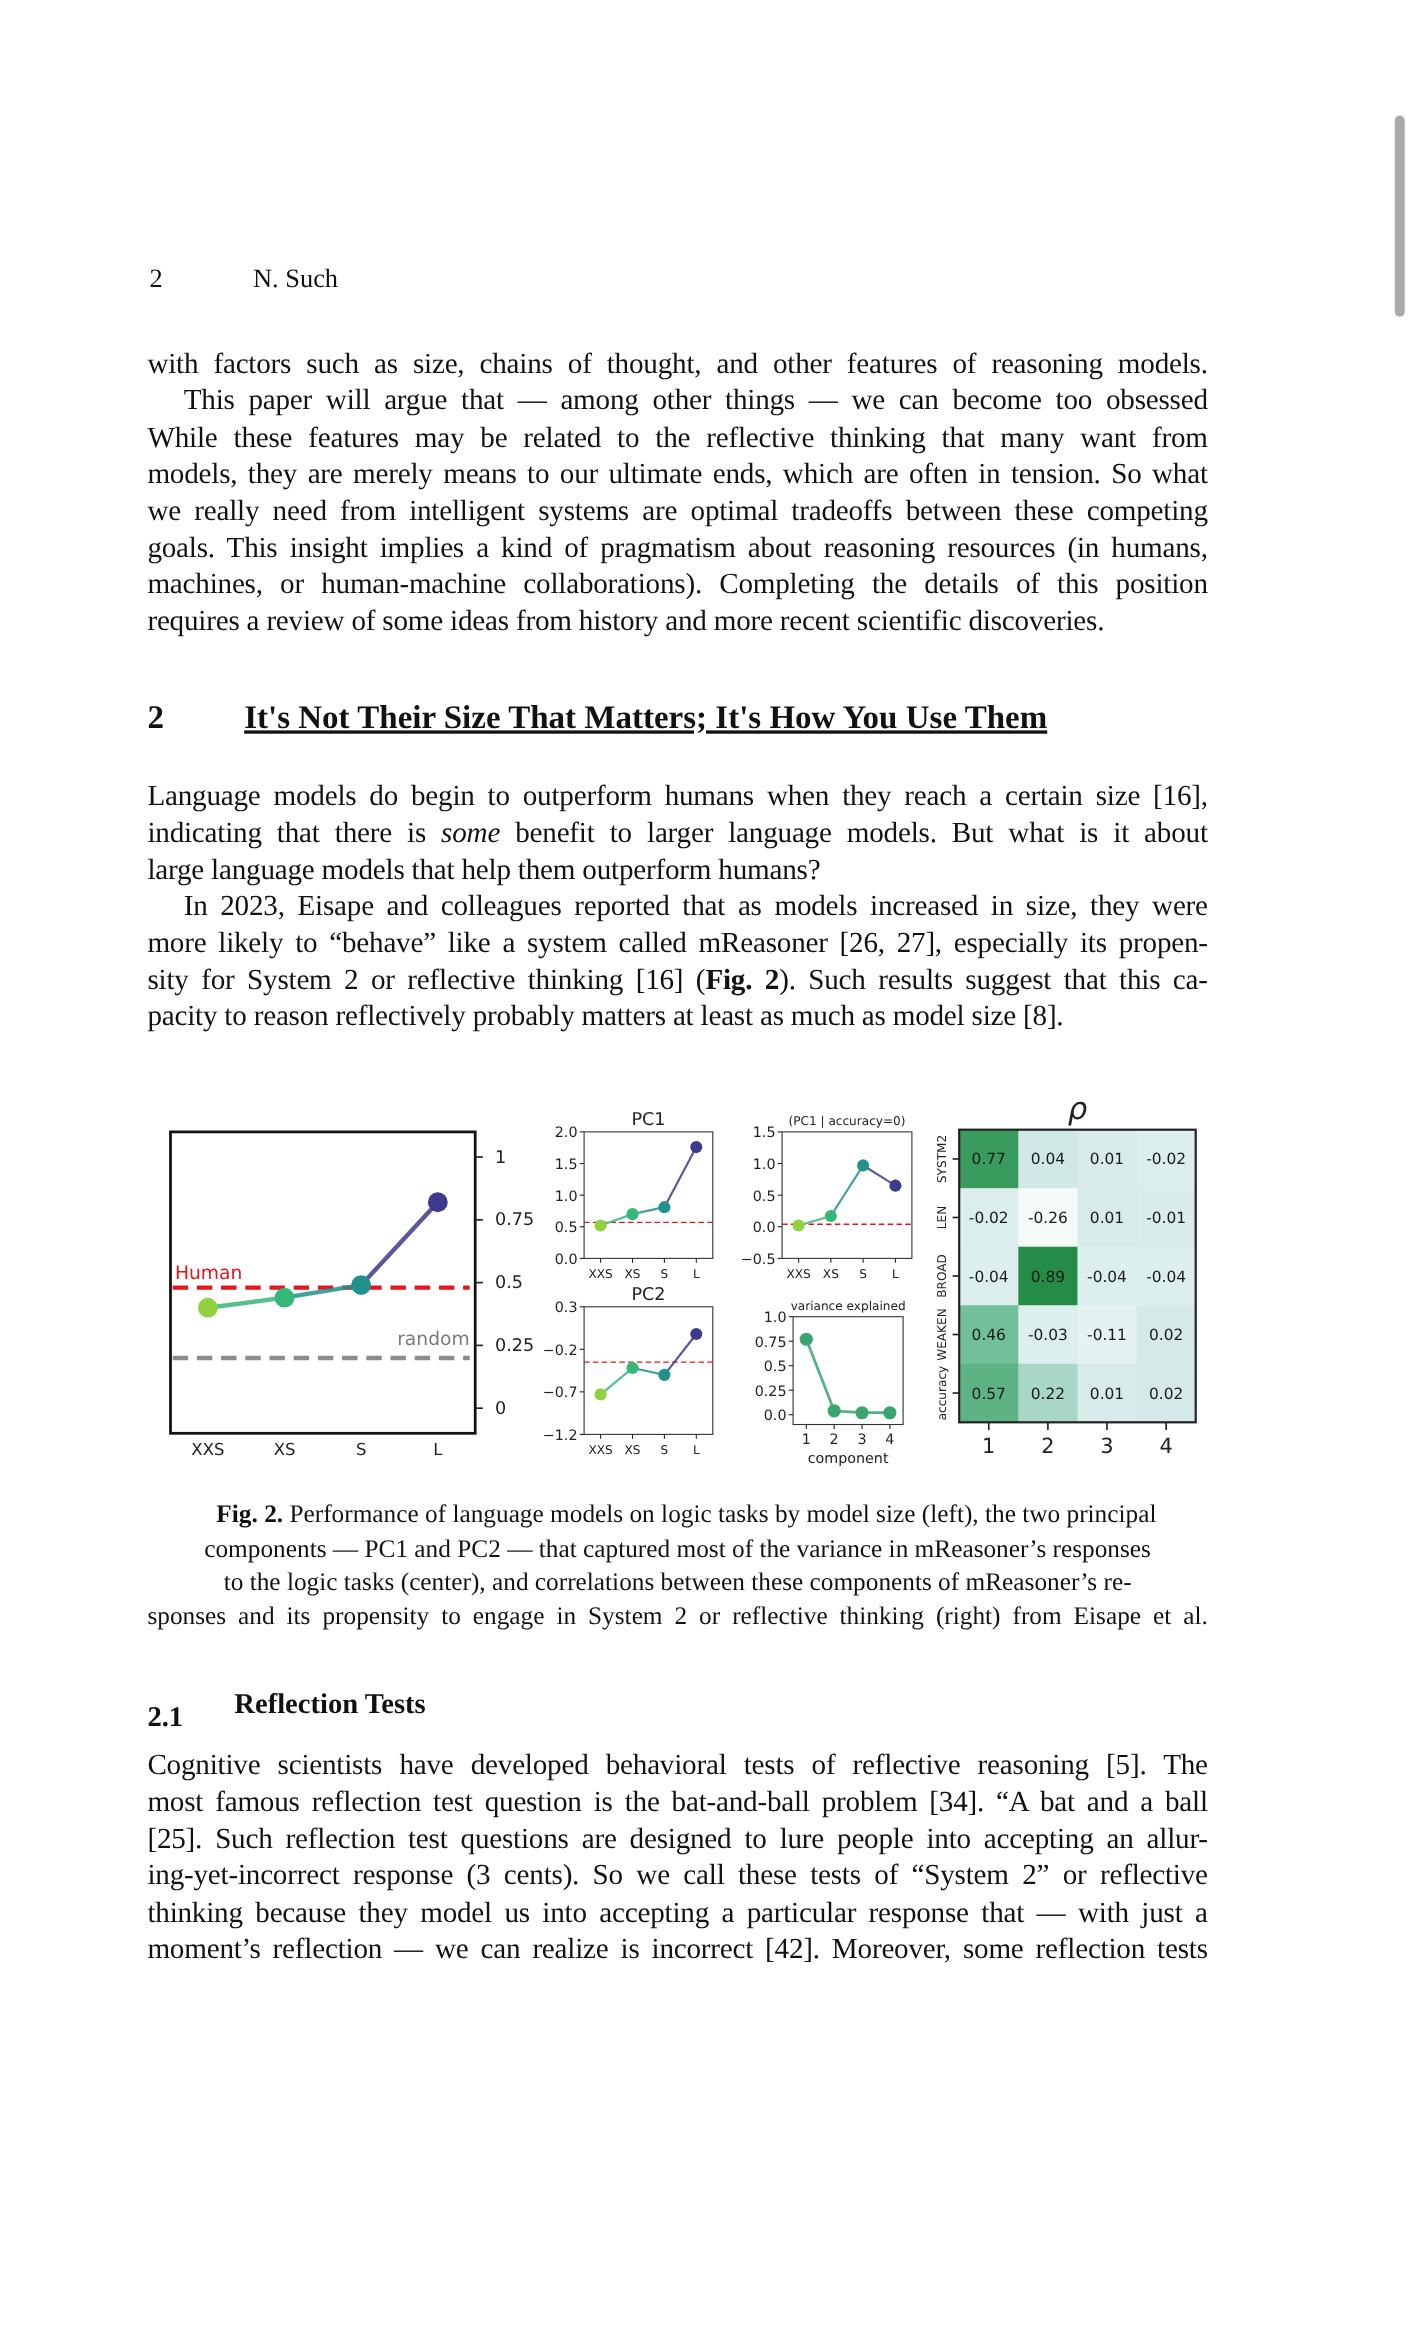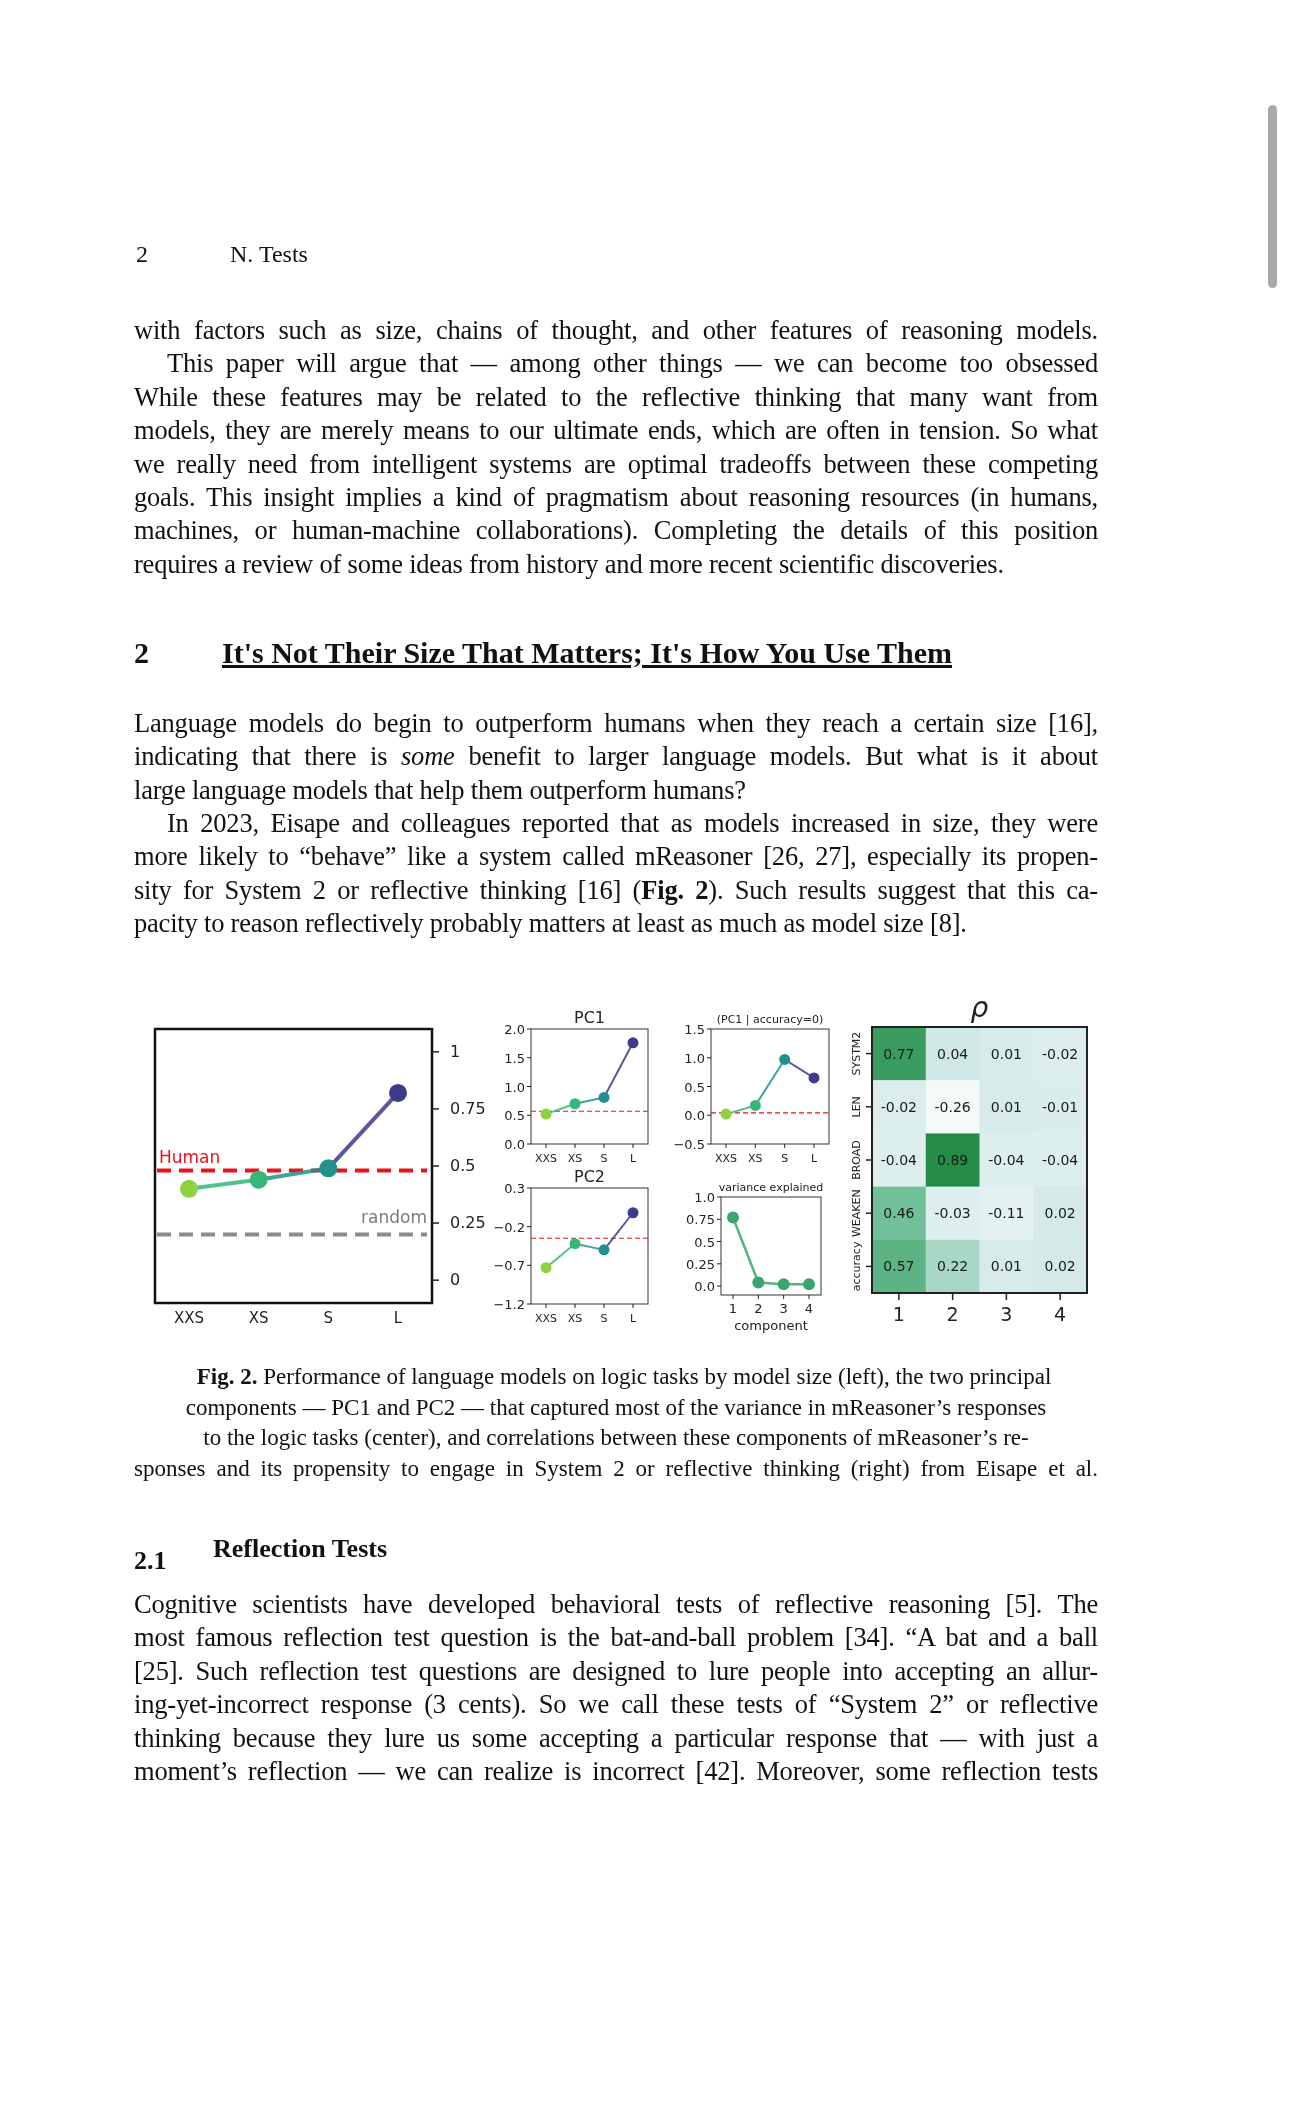--- a/index.html
+++ b/index.html
@@ -15,21 +15,21 @@
   .caption { position:absolute; left:134px; width:964px; font-size:23px; line-height:30.5px; text-align:center; }
   .caption .ln { display:block; white-space:nowrap; }
   .caption .ln.j { text-align:justify; text-align-last:justify; }
   svg text { font-family:"DejaVu Sans", sans-serif; }
   .scrollbar { position:absolute; left:1268px; top:105px; width:9px; height:183px; background:#a9a9a9; border-radius:5px; }
 </style>
 </head>
 <body>
 
 <div class="abs hdr" style="left:136px;">2</div>
-<div class="abs hdr" style="left:230px;">N. Tests</div>
+<div class="abs hdr" style="left:230px;">N. Such</div>
 
 <div class="para" style="top:314px;">
   <span class="ln">with factors such as size, chains of thought, and other features of reasoning models.</span>
   <span class="ln indent">This paper will argue that — among other things — we can become too obsessed</span>
   <span class="ln">While these features may be related to the reflective thinking that many want from</span>
   <span class="ln">models, they are merely means to our ultimate ends, which are often in tension. So what</span>
   <span class="ln">we really need from intelligent systems are optimal tradeoffs between these competing</span>
   <span class="ln">goals. This insight implies a kind of pragmatism about reasoning resources (in humans,</span>
   <span class="ln">machines, or human-machine collaborations). Completing the details of this position</span>
   <span class="ln last">requires a review of some ideas from history and more recent scientific discoveries.</span>
@@ -258,17 +258,17 @@
 </div>
 
 <div class="subsec" style="left:134px; top:1546px;">2.1</div>
 <div class="subsec" style="left:213px; top:1534px;">Reflection Tests</div>
 
 <div class="para" style="top:1588px;">
   <span class="ln">Cognitive scientists have developed behavioral tests of reflective reasoning [5]. The</span>
   <span class="ln">most famous reflection test question is the bat-and-ball problem [34]. “A bat and a ball</span>
   <span class="ln">[25]. Such reflection test questions are designed to lure people into accepting an allur-</span>
   <span class="ln">ing-yet-incorrect response (3 cents). So we call these tests of “System 2” or reflective</span>
-  <span class="ln">thinking because they lure us some accepting a particular response that — with just a</span>
+  <span class="ln">thinking because they model us into accepting a particular response that — with just a</span>
   <span class="ln">moment’s reflection — we can realize is incorrect [42]. Moreover, some reflection tests</span>
 </div>
 
 <div class="scrollbar"></div>
 
 </body></html>

